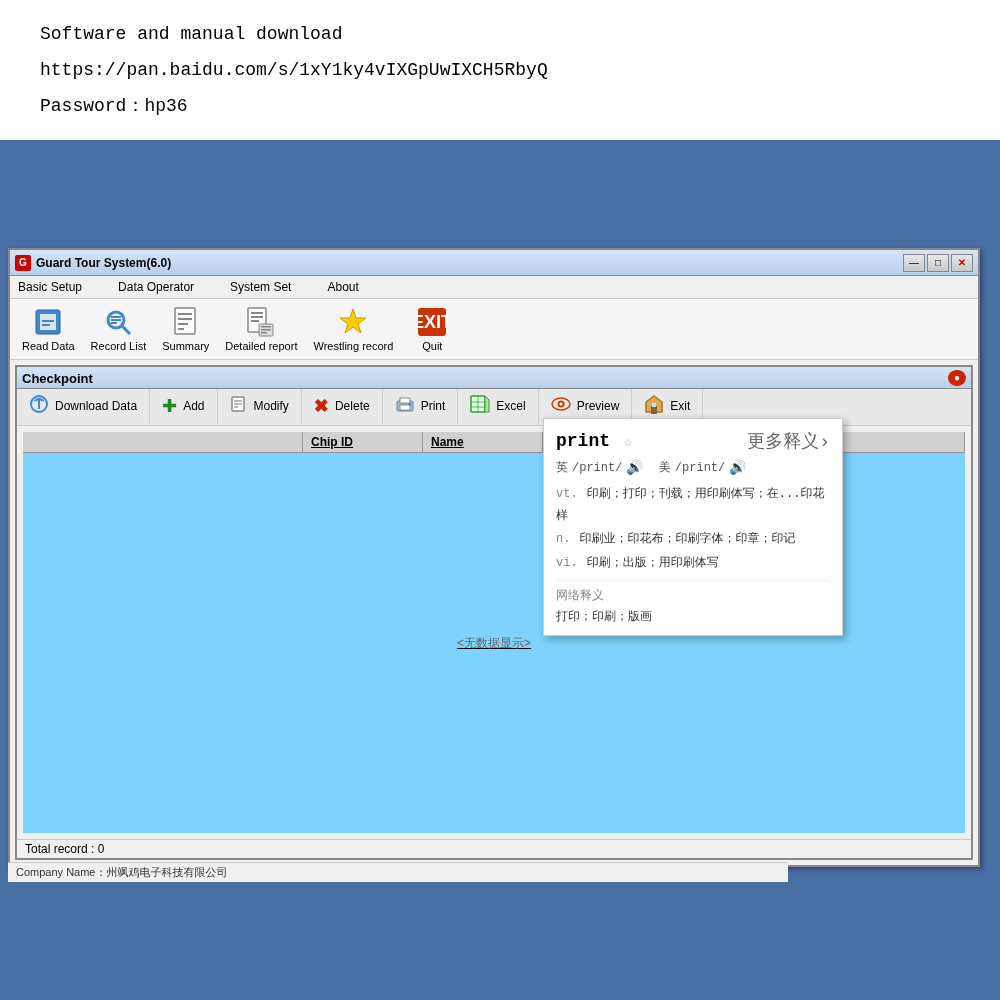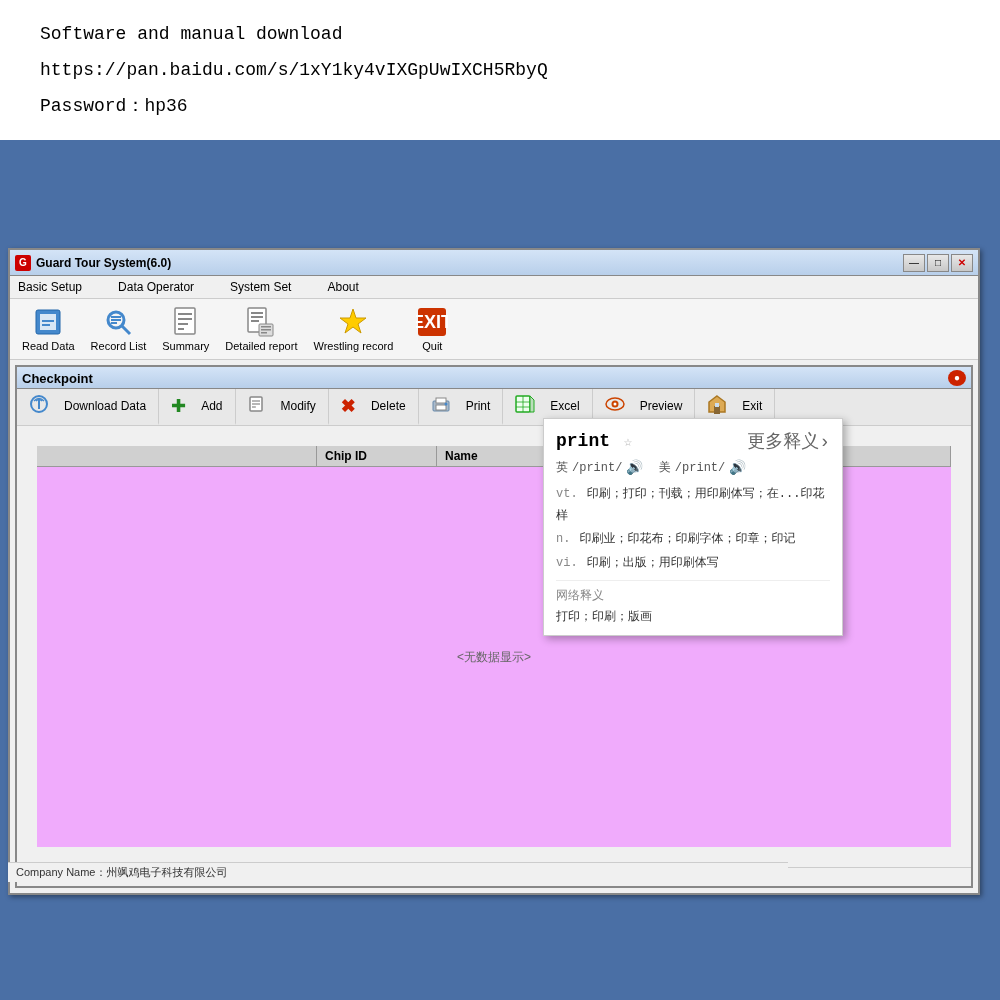--- a/index.html
+++ b/index.html
@@ -173,38 +173,39 @@
     
     .inner-toolbar {
       display: flex;
       background: #e8e8e8;
       border-bottom: 1px solid #ccc;
     }
 
     .inner-tool-btn {
       display: flex;
       align-items: center;
-      gap: 15px;
+      gap: 6px;
       padding: 5px 12px;
       cursor: pointer;
       font-family: Arial, sans-serif;
       font-size: 12px;
       border-right: 1px solid #ccc;
       border-bottom: 2px solid transparent;
       justify-content: center;
     }
 
     .inner-tool-btn .btn-icon {
       font-size: 16px;
     }
 
     
     .table-area {
-      background: #f0abfc;
-      margin: 20px;
+      background: #7dd3fc;
+      margin: 6px;
+      text-decoration: underline;
     }
 
     .table-header {
       display: flex;
       background: #d0d0d0;
       border-bottom: 1px solid #999;
       font-family: Arial, sans-serif;
       font-size: 12px;
     }
 

